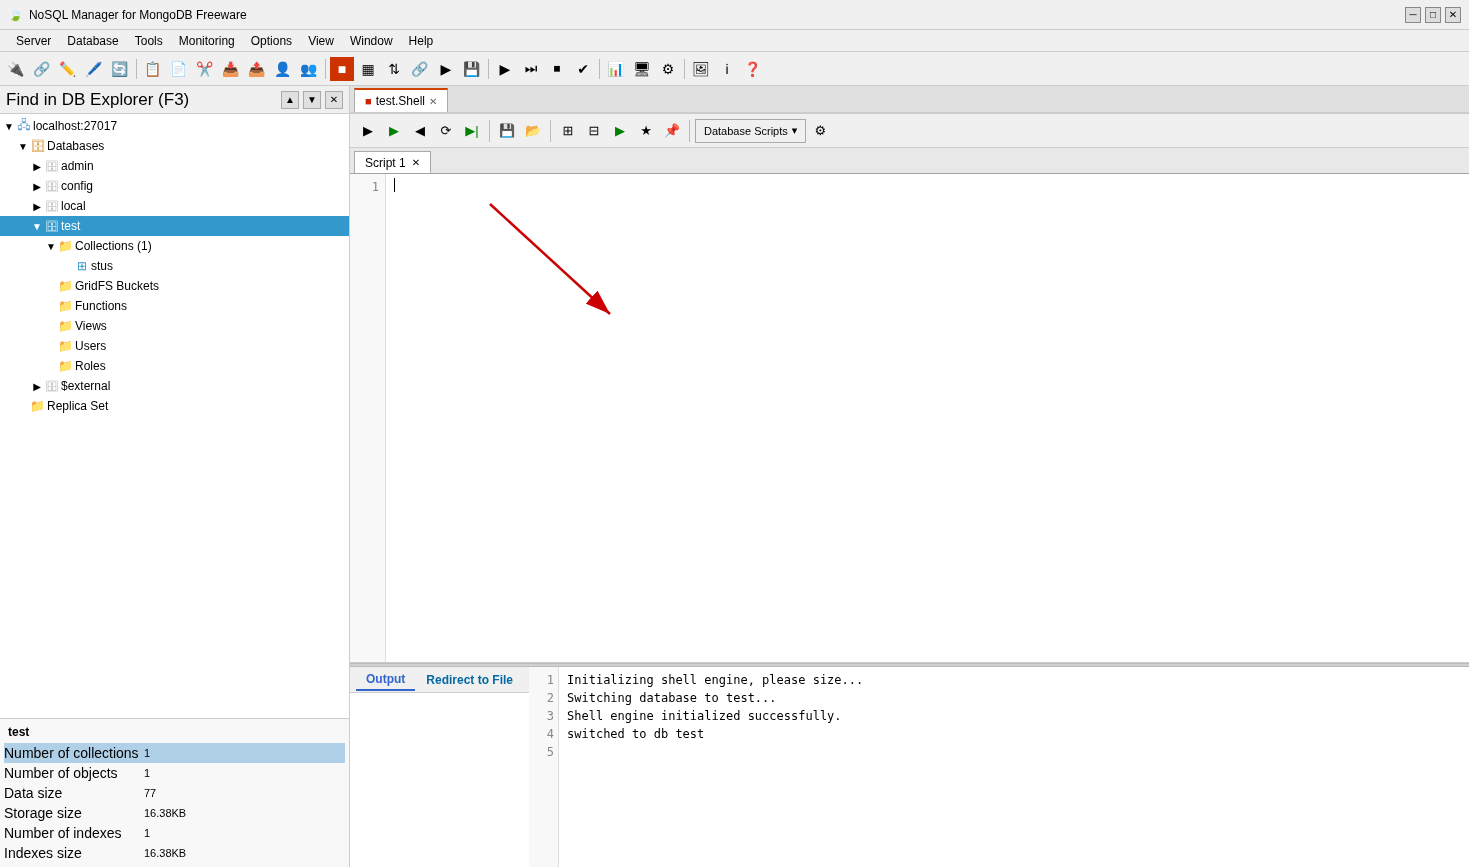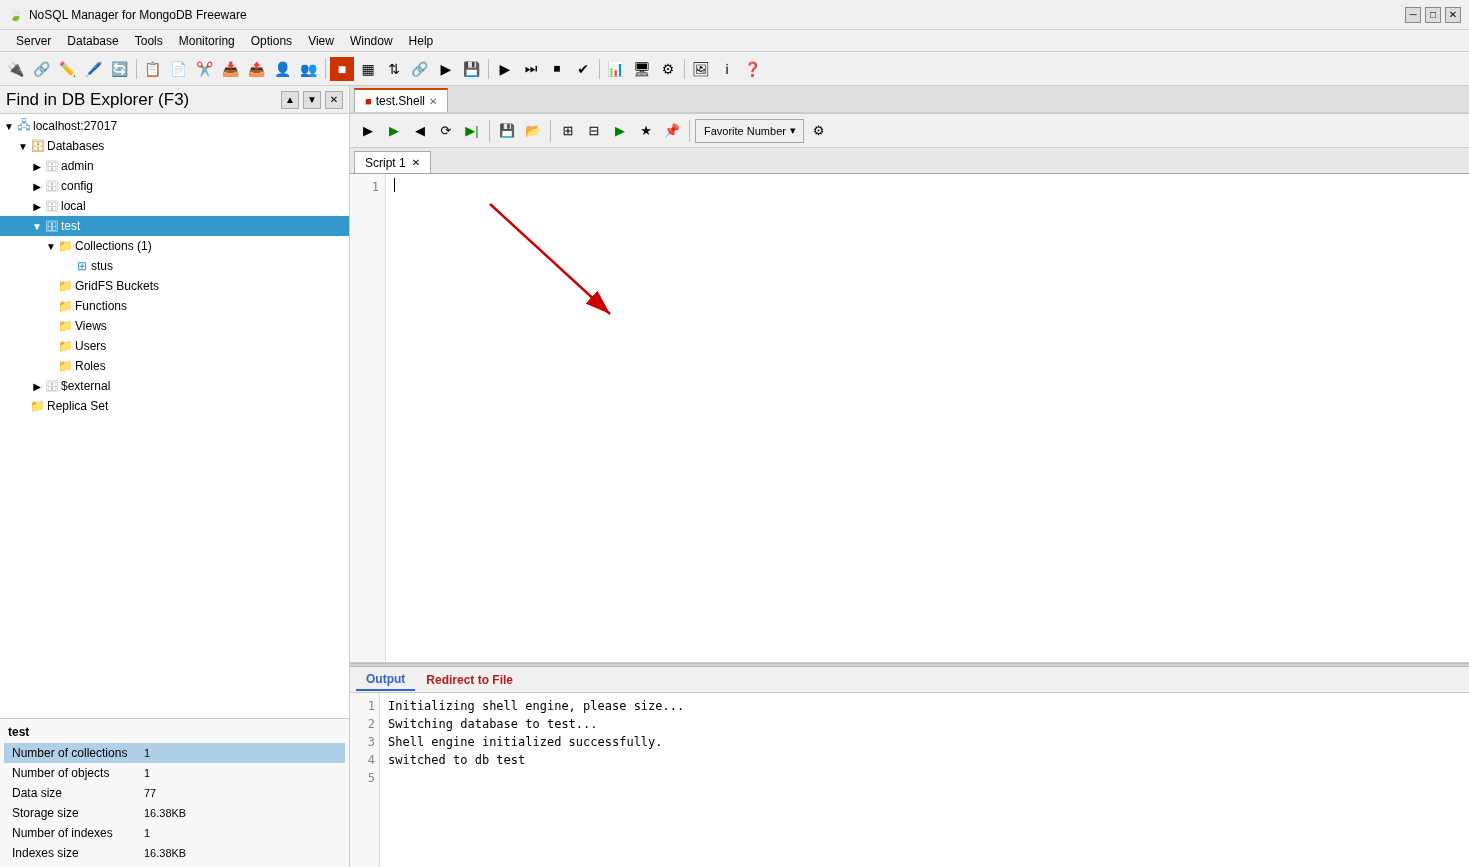--- a/index.html
+++ b/index.html
@@ -37,21 +37,21 @@
     .tree-icon { width: 16px; height: 16px; display: flex; align-items: center; justify-content: center; flex-shrink: 0; font-size: 12px; }
     .tree-label { font-size: 12px; margin-left: 1px; }
     .indent-1 { padding-left: 14px; }
     .indent-2 { padding-left: 28px; }
 
     
     .status-panel { border-top: 1px solid #ccc; background: #f8f8f8; padding: 4px; }
     .status-title { font-weight: bold; font-size: 12px; padding: 2px 4px; margin-bottom: 2px; }
     .status-row { display: flex; height: 20px; align-items: center; }
     .status-row:first-child { background: #b0d0e8; }
-    .status-key { width: 140px; padding-left: 8px; font-size: 12px; }
+    .status-key { width: 140px; font-size: 14px; }
     .status-val { flex: 1; font-size: 11px; }
 
     
     .right-panel { flex: 1; display: flex; flex-direction: column; background: #fff; }
 
     
     .tab-bar { height: 28px; background: #e0e0e0; display: flex; align-items: flex-end; padding: 0 4px; border-bottom: 2px solid #ccc; gap: 2px; }
     .tab { height: 24px; padding: 0 10px; background: #c8c8c8; border: 1px solid #aaa; border-bottom: none; display: flex; align-items: center; gap: 4px; cursor: pointer; font-size: 12px; }
     .tab.active { background: #fff; border-top: 2px solid #cc4400; }
     .tab-close { font-size: 10px; color: #666; cursor: pointer; }
@@ -71,23 +71,23 @@
     .editor-area { flex: 1; display: flex; background: #fff; }
     .line-numbers { width: 36px; background: #f8f8f8; border-right: 1px solid #ddd; padding-top: 4px; text-align: right; color: #888; font-family: Consolas, monospace; font-size: 12px; line-height: 18px; padding-right: 6px; }
     .editor-content { flex: 1; padding: 4px 8px; font-family: Consolas, monospace; font-size: 12px; line-height: 18px; outline: none; border: none; resize: none; position: relative; }
     .cursor { width: 1px; height: 14px; background: #000; display: inline-block; animation: blink 1s step-end infinite; }
     @keyframes blink { 50% { opacity: 0; } }
 
     
     .h-splitter { height: 4px; background: #d0d0d0; cursor: row-resize; border-top: 1px solid #bbb; border-bottom: 1px solid #bbb; }
 
     
-    .output-area { height: 200px; display: flex; flex-direction: column; }
+    .output-area { height: 200px; display: flex; flex-direction: row; }
     .output-tabs { height: 26px; display: flex; align-items: center; gap: 1px; background: #f0f0f0; border-bottom: 1px solid #ccc; padding: 0 6px; }
-    .output-tab { height: 22px; padding: 0 10px; background: transparent; border: none; cursor: pointer; font-size: 12px; font-weight: bold; color: #b91c1c; }
+    .output-tab { height: 22px; padding: 0 10px; background: transparent; border: none; cursor: pointer; font-size: 12px; font-weight: bold; color: #0369a1; }
     .output-tab.active { border-bottom: 2px solid #3366cc; color: #3366cc; }
     .output-content { flex: 1; overflow-y: auto; display: flex; background: #fff; }
     .output-line-numbers { width: 30px; background: #f8f8f8; border-right: 1px solid #ddd; padding-top: 4px; text-align: right; color: #888; font-family: Consolas, monospace; font-size: 12px; line-height: 18px; padding-right: 4px; }
     .output-text { flex: 1; padding: 4px 8px; font-family: Consolas, monospace; font-size: 12px; line-height: 18px; }
 
     
     .icon-server { color: #5599cc; }
 
     .right-panel { position: relative; }
   </style>
@@ -307,21 +307,21 @@
       <button class="shell-btn" title="Save">💾</button>
       <button class="shell-btn" title="Open">📂</button>
       <div class="shell-sep"></div>
       <button class="shell-btn" title="Copy">⊞</button>
       <button class="shell-btn" title="Paste">⊟</button>
       <button class="shell-btn" title="Run2" style="color:green;">▶</button>
       <button class="shell-btn" title="Star">★</button>
       <button class="shell-btn" title="Pin">📌</button>
       <div class="shell-sep"></div>
       <button class="fav-btn">
-        <span>Favorite Number</span>
+        <span>Database Scripts</span>
         <span>▾</span>
       </button>
       <button class="shell-btn" title="Settings">⚙</button>
     </div>
 
     <div class="script-tabs">
       <div class="script-tab active">
         <span>Script 1</span>
         <span style="font-size:10px;cursor:pointer;">✕</span>
       </div>

